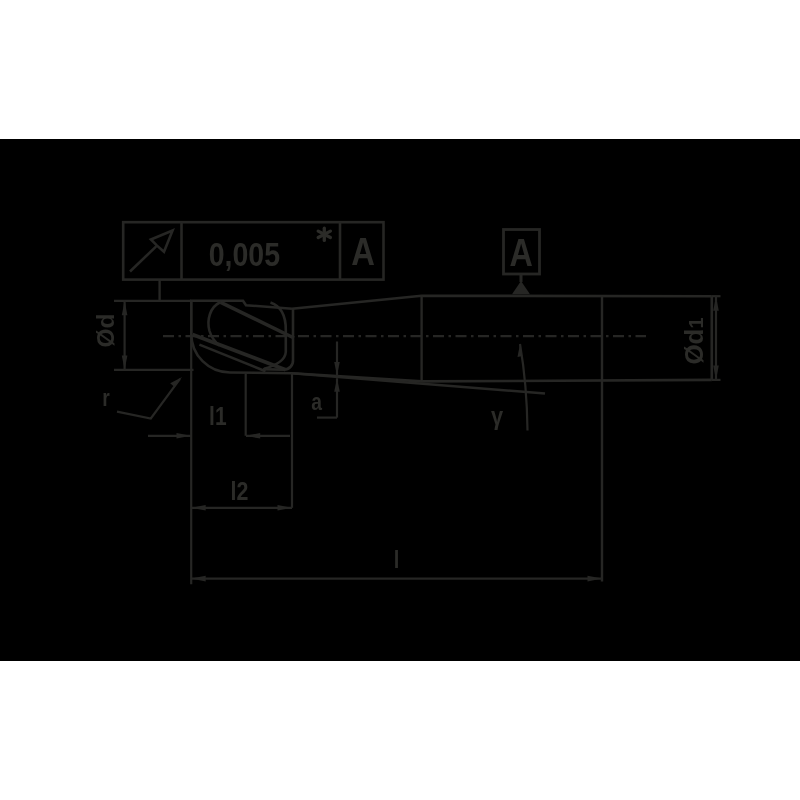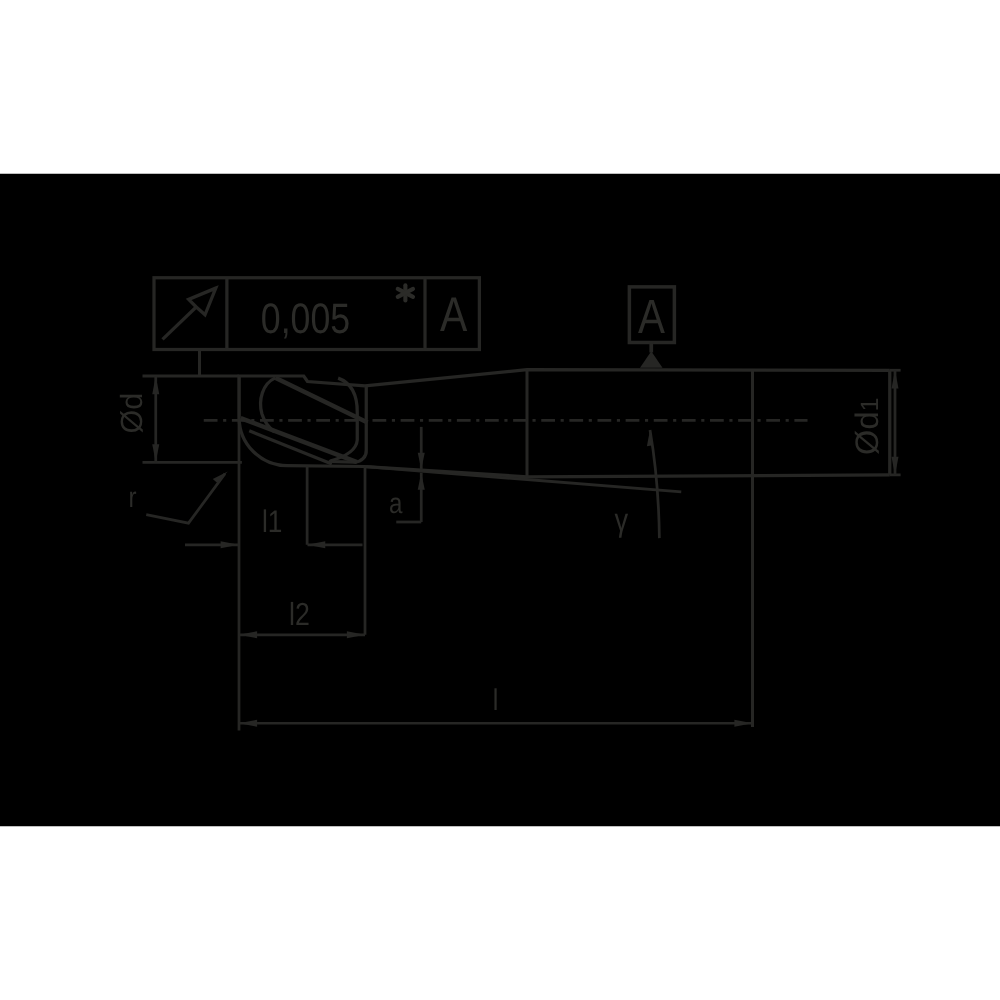--- a/index.html
+++ b/index.html
@@ -1,16 +1,16 @@
 <!DOCTYPE html>
 <html><head>
 <meta charset="utf-8">
 <style>
   html,body{margin:0;padding:0;width:800px;height:800px;background:#ffffff;overflow:hidden;-webkit-font-smoothing:antialiased;}
-  #stage{position:absolute;left:0;top:0;width:800px;height:775px;}
+  #stage{position:absolute;left:0;top:0;width:800px;height:775px;font-weight:bold;}
   #band{position:absolute;left:0;top:139px;width:800px;height:521.5px;background:#000000;}
   svg{position:absolute;left:0;top:0;}
   text{font-family:"Liberation Sans", sans-serif;fill:#2b2b28;}
 </style>
 </head>
 <body>
 <div id="stage">
 
 <div id="band"></div>
 <svg width="800" height="800" viewBox="0 0 800 800">

